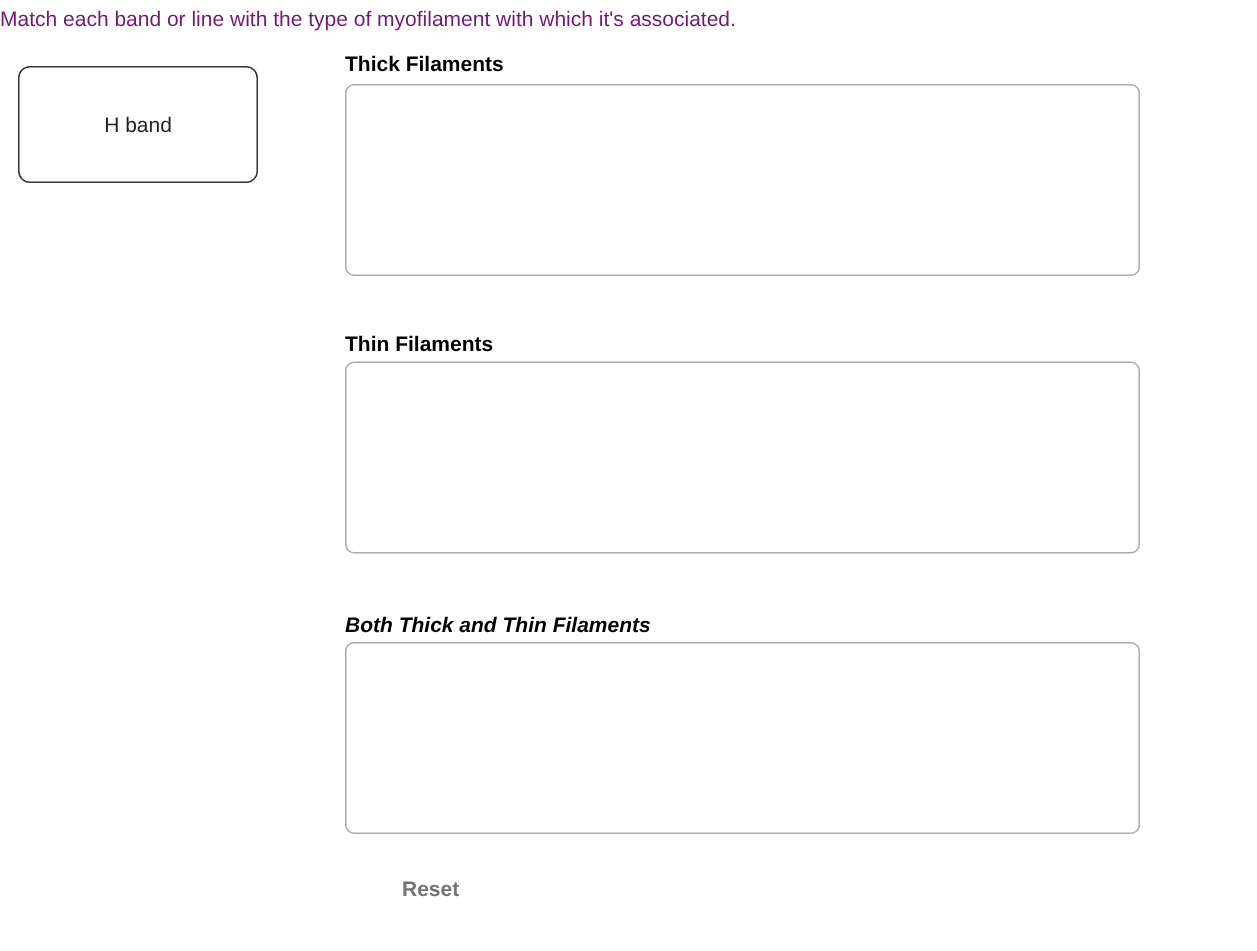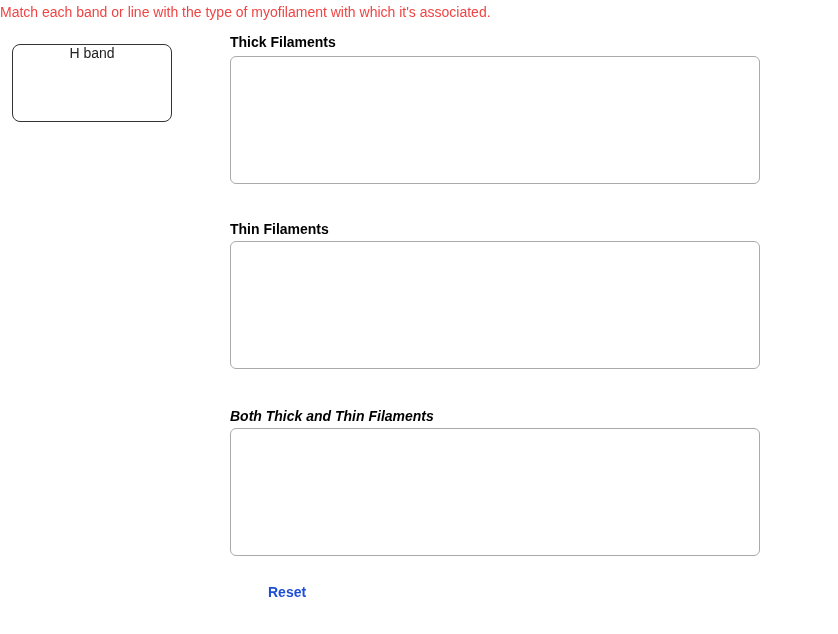--- a/index.html
+++ b/index.html
@@ -10,39 +10,39 @@
     body {
       font-family: Arial, Helvetica, sans-serif;
       font-size: 14px;
       color: #333;
       width: 838px;
       height: 634px;
       background: #fff;
       position: relative;
     }
     .instruction {
-      color: #ef4444;
+      color: #701a75;
       font-size: 14px;
       padding-top: 4px;
       padding-left: 0;
       margin-bottom: 6px;
     }
     .content {
       position: relative;
       height: 580px;
     }
     .draggable-card {
       position: absolute;
       width: 160px;
       height: 78px;
       border: 1.5px solid #333;
       border-radius: 8px;
       background: #fff;
       display: flex;
-      align-items: flex-start;
+      align-items: center;
       justify-content: center;
       font-size: 14px;
       color: #222;
       cursor: move;
       left: 12px;
     }
     .card-1 { top: 18px; }
     .card-2 { top: 158px; }
     .card-3 { top: 298px; }
     .card-4 { top: 450px; }
@@ -70,21 +70,21 @@
     .zone-2 { top: 215px; }
     .zone-3 { top: 402px; }
     .reset-btn {
       position: absolute;
       left: 260px;
       top: 580px;
       font-weight: bold;
       font-size: 14px;
       background: none;
       border: none;
-      color: #1d4ed8;
+      color: #737373;
       cursor: pointer;
       padding: 4px 8px;
     }
   </style>
 </head>
 <body>
 
 <div class="instruction">Match each band or line with the type of myofilament with which it's associated.</div>
 
 <div class="content">

